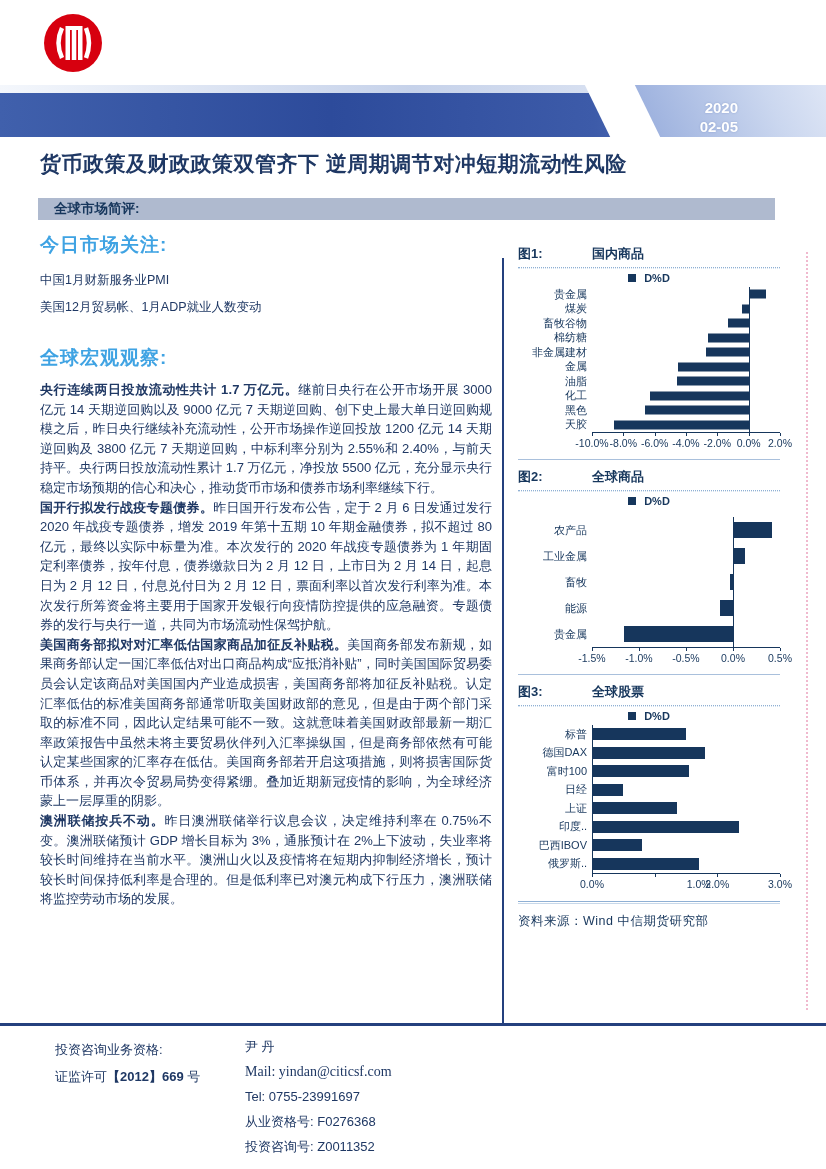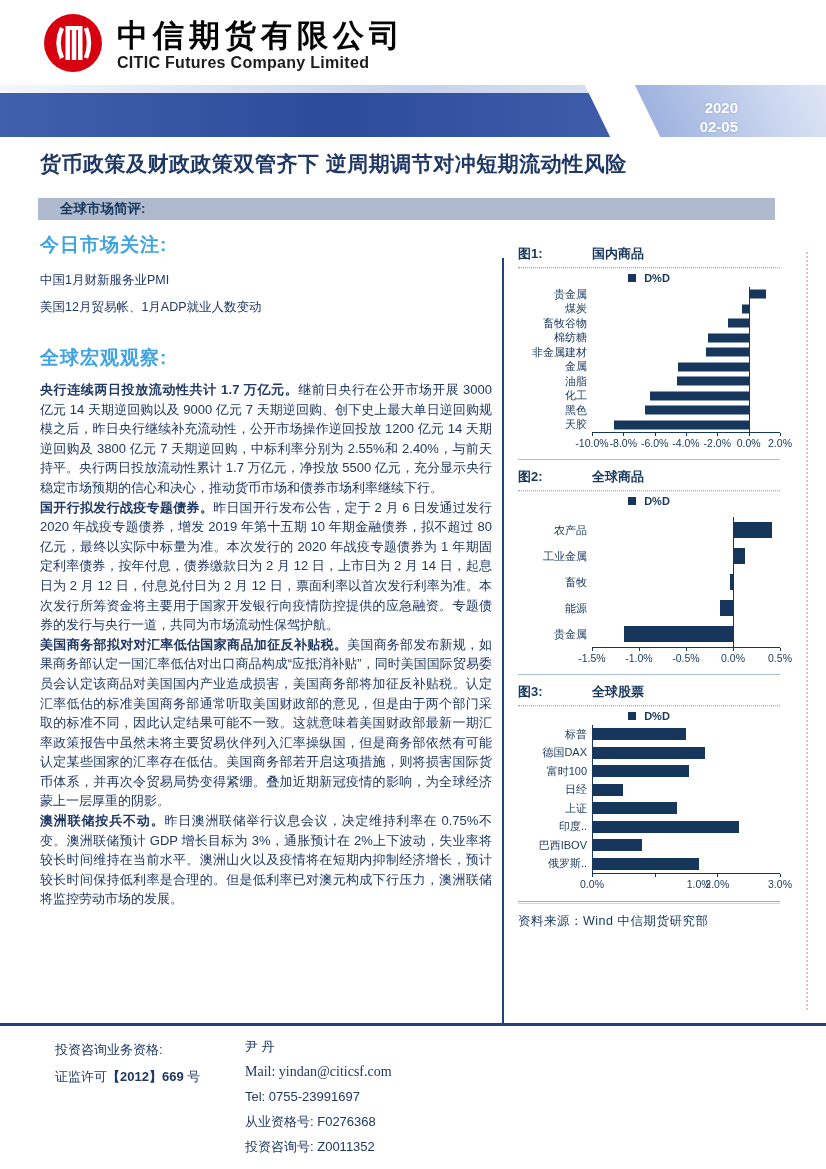--- a/index.html
+++ b/index.html
@@ -29,21 +29,21 @@
         background:linear-gradient(to right,#9FB3DF,#CBD7EF 55%,#E9EEF9);transform:skewX(26deg)}
   .banner-title{position:absolute;left:42px;top:20px;color:#fff;font-weight:bold;
         font-size:17px;letter-spacing:1px;z-index:3}
   .banner-date{position:absolute;right:88px;top:13px;color:#fff;font-weight:bold;font-size:15px;
         text-align:right;line-height:19px;z-index:3;text-shadow:0 0 2px rgba(60,90,160,.35)}
 
   
   .report-title{position:absolute;left:40px;top:150px;width:762px;font-size:21px;font-weight:bold;
         color:var(--navy);letter-spacing:.5px;line-height:28px}
   .section-bar{position:absolute;left:38px;top:198px;width:737px;height:22px;background:var(--section-bg);
-        color:var(--bar-navy);font-weight:bold;font-size:13.5px;line-height:22px;padding-left:22px}
+        color:var(--bar-navy);font-weight:bold;font-size:13.5px;line-height:22px;padding-left:16px}
 
   
   .vdiv{position:absolute;left:502px;top:258px;width:2px;height:765px;background:var(--rule)}
   .pinkline{position:absolute;left:806px;top:252px;height:758px;width:0;border-left:2px dotted #F0B9CE}
 
   .left-col{position:absolute;left:40px;top:232px;width:452px}
   .h-blue{color:var(--accent);font-size:19px;font-weight:bold;margin:0 0 9px;letter-spacing:1px}
   .focus-list{list-style:none;margin:0 0 24px;padding:0}
   .focus-list li{font-size:12.5px;color:var(--navy);line-height:27px}
   .macro-paras p{margin:0;font-size:13px;line-height:19.6px;color:var(--navy);text-align:justify}
@@ -99,24 +99,20 @@
       <svg width="62" height="62" viewBox="0 0 62 62" aria-hidden="true">
         <circle cx="31" cy="31" r="29" fill="#D7000F"></circle>
         <path d="M20 16 Q13 31 20 46" stroke="#fff" stroke-width="4.5" fill="none"></path>
         <rect x="23.5" y="14" width="4.5" height="34" fill="#fff"></rect>
         <rect x="26.8" y="14" width="10.4" height="4" fill="#fff"></rect>
         <rect x="29.8" y="14" width="4.5" height="34" fill="#fff"></rect>
         <rect x="36" y="14" width="4.5" height="34" fill="#fff"></rect>
         <path d="M44 16 Q50 31 44 46" stroke="#fff" stroke-width="4.5" fill="none"></path>
       </svg>
     </span>
-    <div>
-      <div class="company-cn">中信期货有限公司</div>
-      <div class="company-en">CITIC Futures Company Limited</div>
-    </div>
   </div>
 
   <div class="banner">
     <div class="banner-strip"></div>
     <div class="banner-bar"></div>
     <div class="banner-cut"></div>
     <div class="banner-panel"></div>
     <div class="banner-date">
       <div>2020</div>
       <div>02-05</div>

